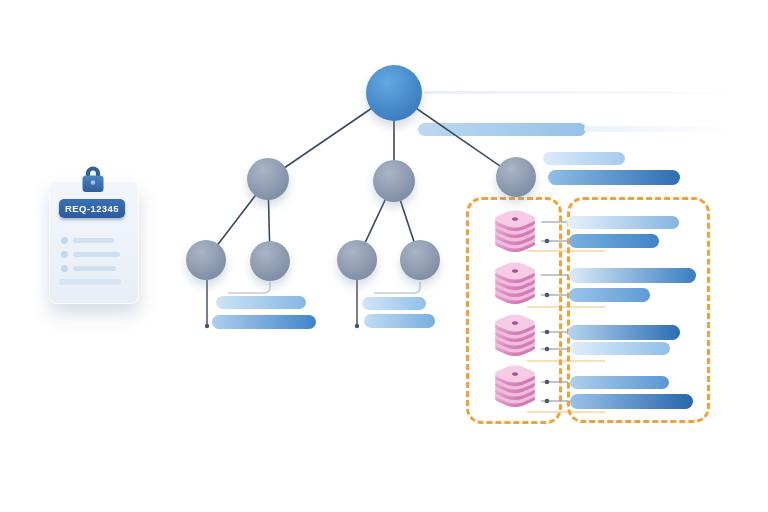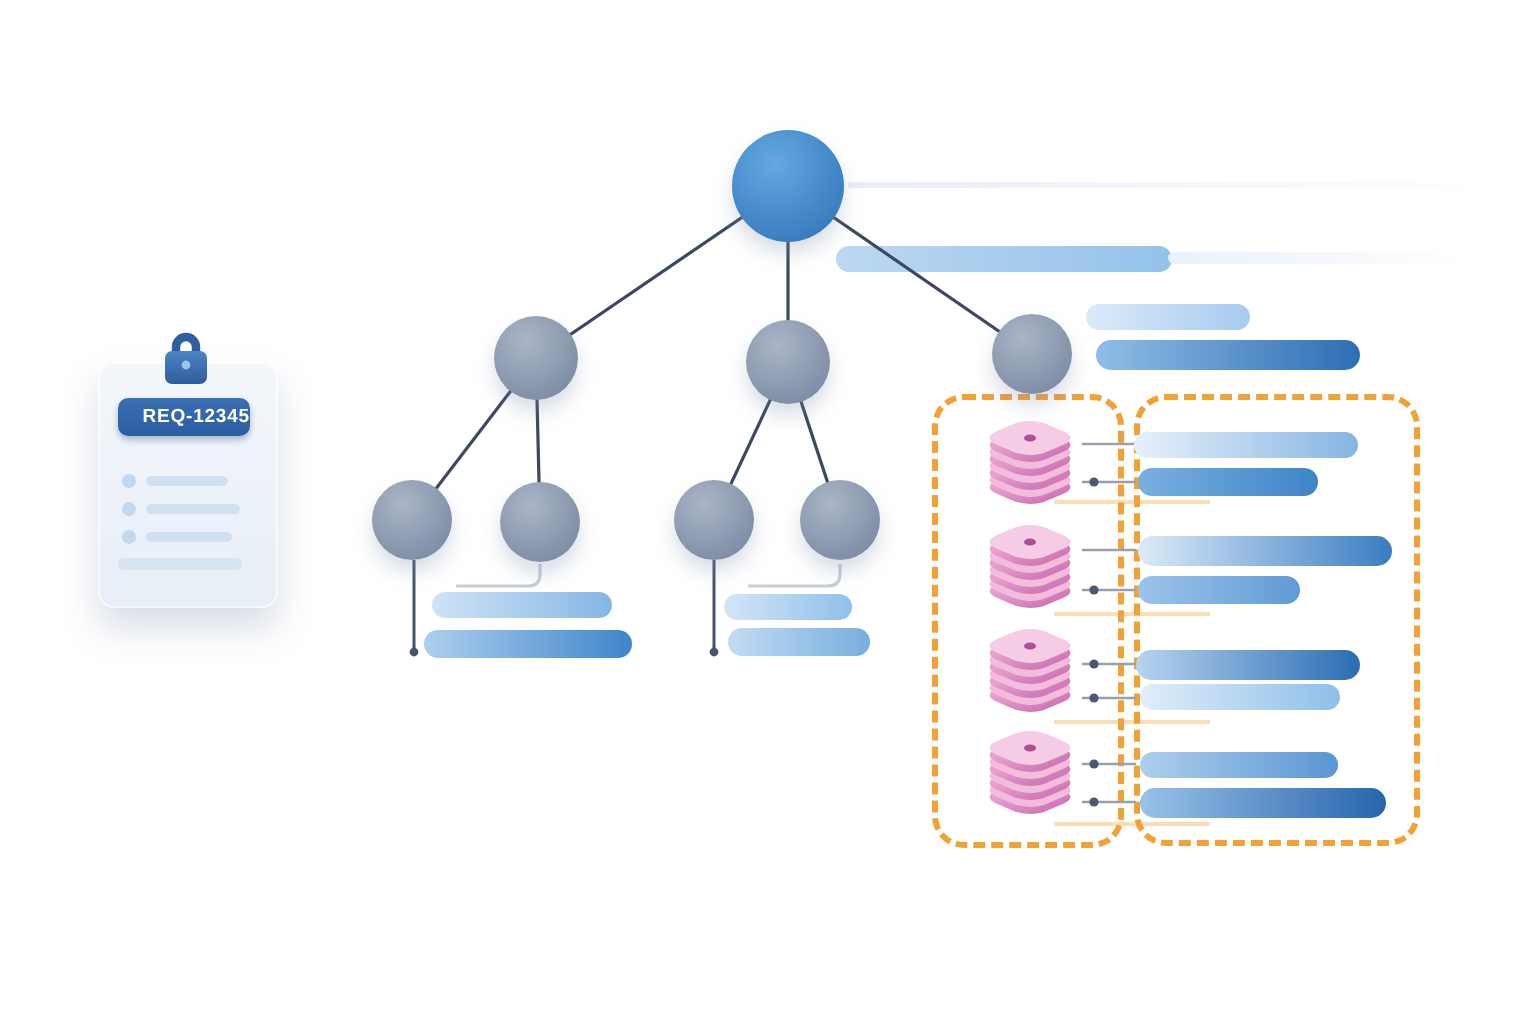--- a/index.html
+++ b/index.html
@@ -6,21 +6,21 @@
   #stage{position:relative;width:768px;height:512px;background:#ffffff;overflow:hidden;}
   .abs{position:absolute;}
   
   .clipboard{position:absolute;left:48px;top:161px;width:92px;height:150px;z-index:7;}
   .clip-body{position:absolute;left:1px;top:20px;width:90px;height:123px;border-radius:8px;
              background:linear-gradient(180deg,#f3f7fb,#e7eef7);
              box-shadow:0 10px 18px rgba(110,130,160,.28), inset 0 0 0 1px rgba(255,255,255,.65);}
   .lock{position:absolute;left:31px;top:3px;}
   .badge{position:absolute;left:11px;top:38px;width:66px;height:19px;border-radius:5px;
          background:linear-gradient(180deg,#3a70b5,#2b5c9f);
-         display:flex;align-items:center;justify-content:flex-end;color:#ffffff;
+         display:flex;align-items:center;justify-content:center;color:#ffffff;
          font-size:9.5px;font-weight:bold;letter-spacing:.4px;
          box-shadow:0 2px 3px rgba(40,70,110,.35);}
   .cliprow{position:absolute;left:0;width:100%;height:8px;}
   .cdot{position:absolute;left:13px;top:0;width:7px;height:7px;border-radius:50%;background:#c2d8ee;}
   .cline{position:absolute;left:25px;top:1px;height:5px;border-radius:3px;background:#cfe0f1;}
   .cfooter{position:absolute;left:11px;top:118px;height:6px;border-radius:3px;background:#d8e4f2;}
 </style>
 </head>
 <body>
 

